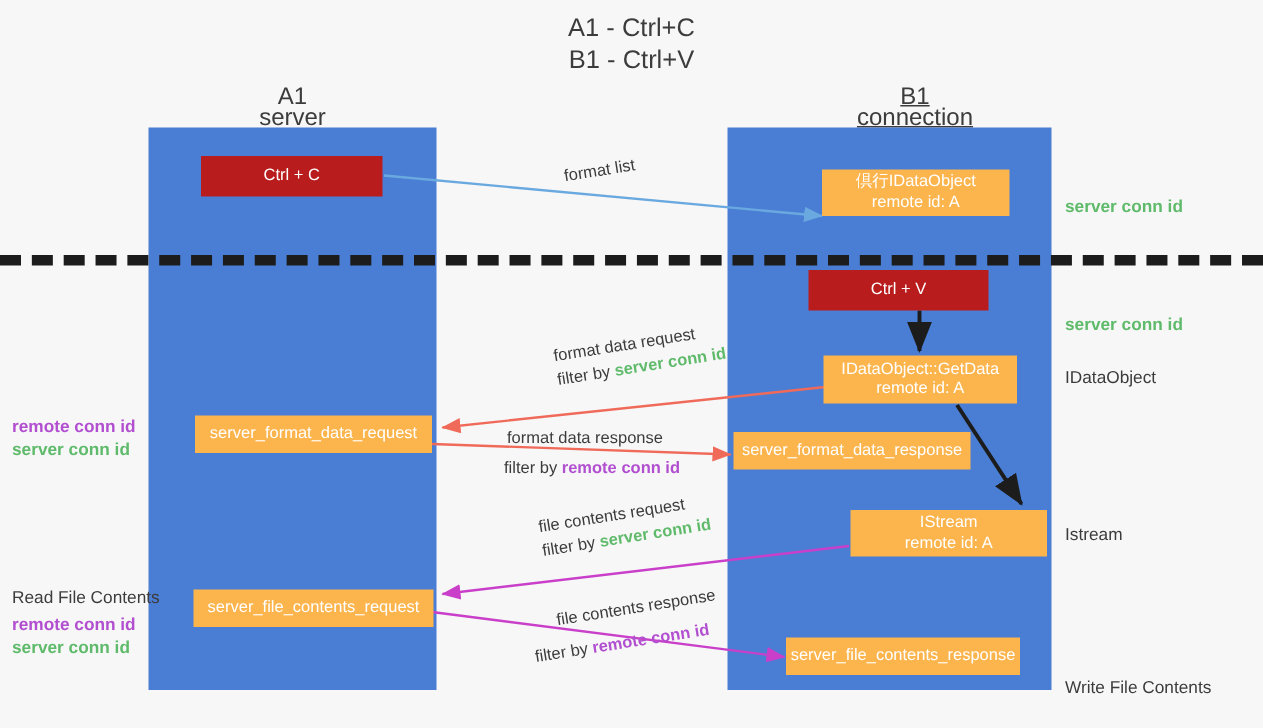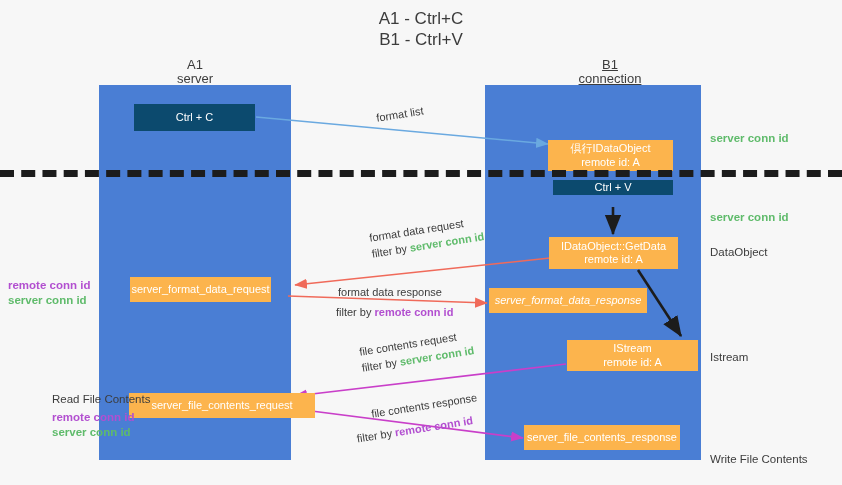--- a/index.html
+++ b/index.html
@@ -22,21 +22,21 @@
     left: 0; top: 8px; width: 842px;
     text-align: center;
     font-size: 17px;
     color: #3c3c3c;
     line-height: 21px;
   }
 
   
   .col-head {
     text-align: center;
-    font-size: 13px;
+    font-size: 16px;
     color: #3c3c3c;
     line-height: 14px;
     width: 160px;
   }
 
   
   .lane {
     background: #4a7ed4;
   }
 
@@ -45,21 +45,21 @@
     display: flex;
     flex-direction: column;
     align-items: center;
     justify-content: center;
     color: #ffffff;
     font-size: 11px;
     line-height: 13.5px;
     text-align: center;
     box-sizing: border-box;
   }
-  .box.green { background: #0c4a6e; }
+  .box.green { background: #b91c1c; }
   .box.orange { background: #fcb44d; }
 
   
   .divider {
     left: 0; top: 170px; width: 842px; height: 0;
     border-top: 7px dashed #1c1c1c;
   }
 
   
   .side-label {
@@ -143,48 +143,48 @@
 
     <path d="M566,364 L295,396" stroke="#c93fc9" stroke-width="1.6" fill="none" marker-end="url(#ah-mag)"></path>
 
     <path d="M288,408 L523,438" stroke="#c93fc9" stroke-width="1.6" fill="none" marker-end="url(#ah-mag)"></path>
   </svg>
 
   <div class="abs box green" style="left:134px; top:104px; width:121px; height:27px;">
     <span>Ctrl + C</span>
   </div>
 
-  <div class="abs box orange" style="left:548px; top:140px; width:125px; height:31px;">
+  <div class="abs box orange" style="left:548px; top:113px; width:125px; height:31px;">
     <span>倶行IDataObject</span>
     <span>remote id: A</span>
   </div>
 
-  <div class="abs box green" style="left:553px; top:180px; width:120px; height:15px;">
+  <div class="abs box green" style="left:539px; top:180px; width:120px; height:27px;">
     <span>Ctrl + V</span>
   </div>
 
   <div class="abs box orange" style="left:549px; top:237px; width:129px; height:32px;">
     <span>IDataObject::GetData</span>
     <span>remote id: A</span>
   </div>
 
-  <div class="abs box orange" style="left:130px; top:277px; width:141px; height:25px;">
+  <div class="abs box orange" style="left:130px; top:277px; width:158px; height:25px;">
     <span>server_format_data_request</span>
   </div>
 
-  <div class="abs box orange" style="left:489px; top:288px; width:158px; height:25px;font-style:italic;">
+  <div class="abs box orange" style="left:489px; top:288px; width:158px; height:25px;">
     <span>server_format_data_response</span>
   </div>
 
   <div class="abs box orange" style="left:567px; top:340px; width:131px; height:31px;">
     <span>IStream</span>
     <span>remote id: A</span>
   </div>
 
-  <div class="abs box orange" style="left:129px; top:393px; width:186px; height:25px;">
+  <div class="abs box orange" style="left:129px; top:393px; width:160px; height:25px;">
     <span>server_file_contents_request</span>
   </div>
 
   <div class="abs box orange" style="left:524px; top:425px; width:156px; height:25px;">
     <span>server_file_contents_response</span>
   </div>
 
   <div class="abs divider"></div>
 
   <div class="abs edge-label rot" style="left:375px; top:110px;">
@@ -217,25 +217,25 @@
     <div style="margin-top:6px; margin-left:-18px;">
       <span>filter by </span><span class="k p">remote conn id</span>
     </div>
   </div>
 
   <div class="abs side-label" style="left:8px; top:278px;">
     <div class="purple-t">remote conn id</div>
     <div class="green-t">server conn id</div>
   </div>
 
-  <div class="abs side-label" style="left:8px; top:392px;margin-left:44px;">
+  <div class="abs side-label" style="left:8px; top:392px;">
     <div>Read File Contents</div>
     <div class="purple-t" style="margin-top:3px;">remote conn id</div>
     <div class="green-t">server conn id</div>
   </div>
 
   <div class="abs side-label green-t" style="left:710px; top:131px;">server conn id</div>
   <div class="abs side-label green-t" style="left:710px; top:210px;">server conn id</div>
-  <div class="abs side-label" style="left:710px; top:245px;">DataObject</div>
+  <div class="abs side-label" style="left:710px; top:245px;">IDataObject</div>
   <div class="abs side-label" style="left:710px; top:350px;">Istream</div>
   <div class="abs side-label" style="left:710px; top:452px;">Write File Contents</div>
 
 </div>
 
 </body></html>

